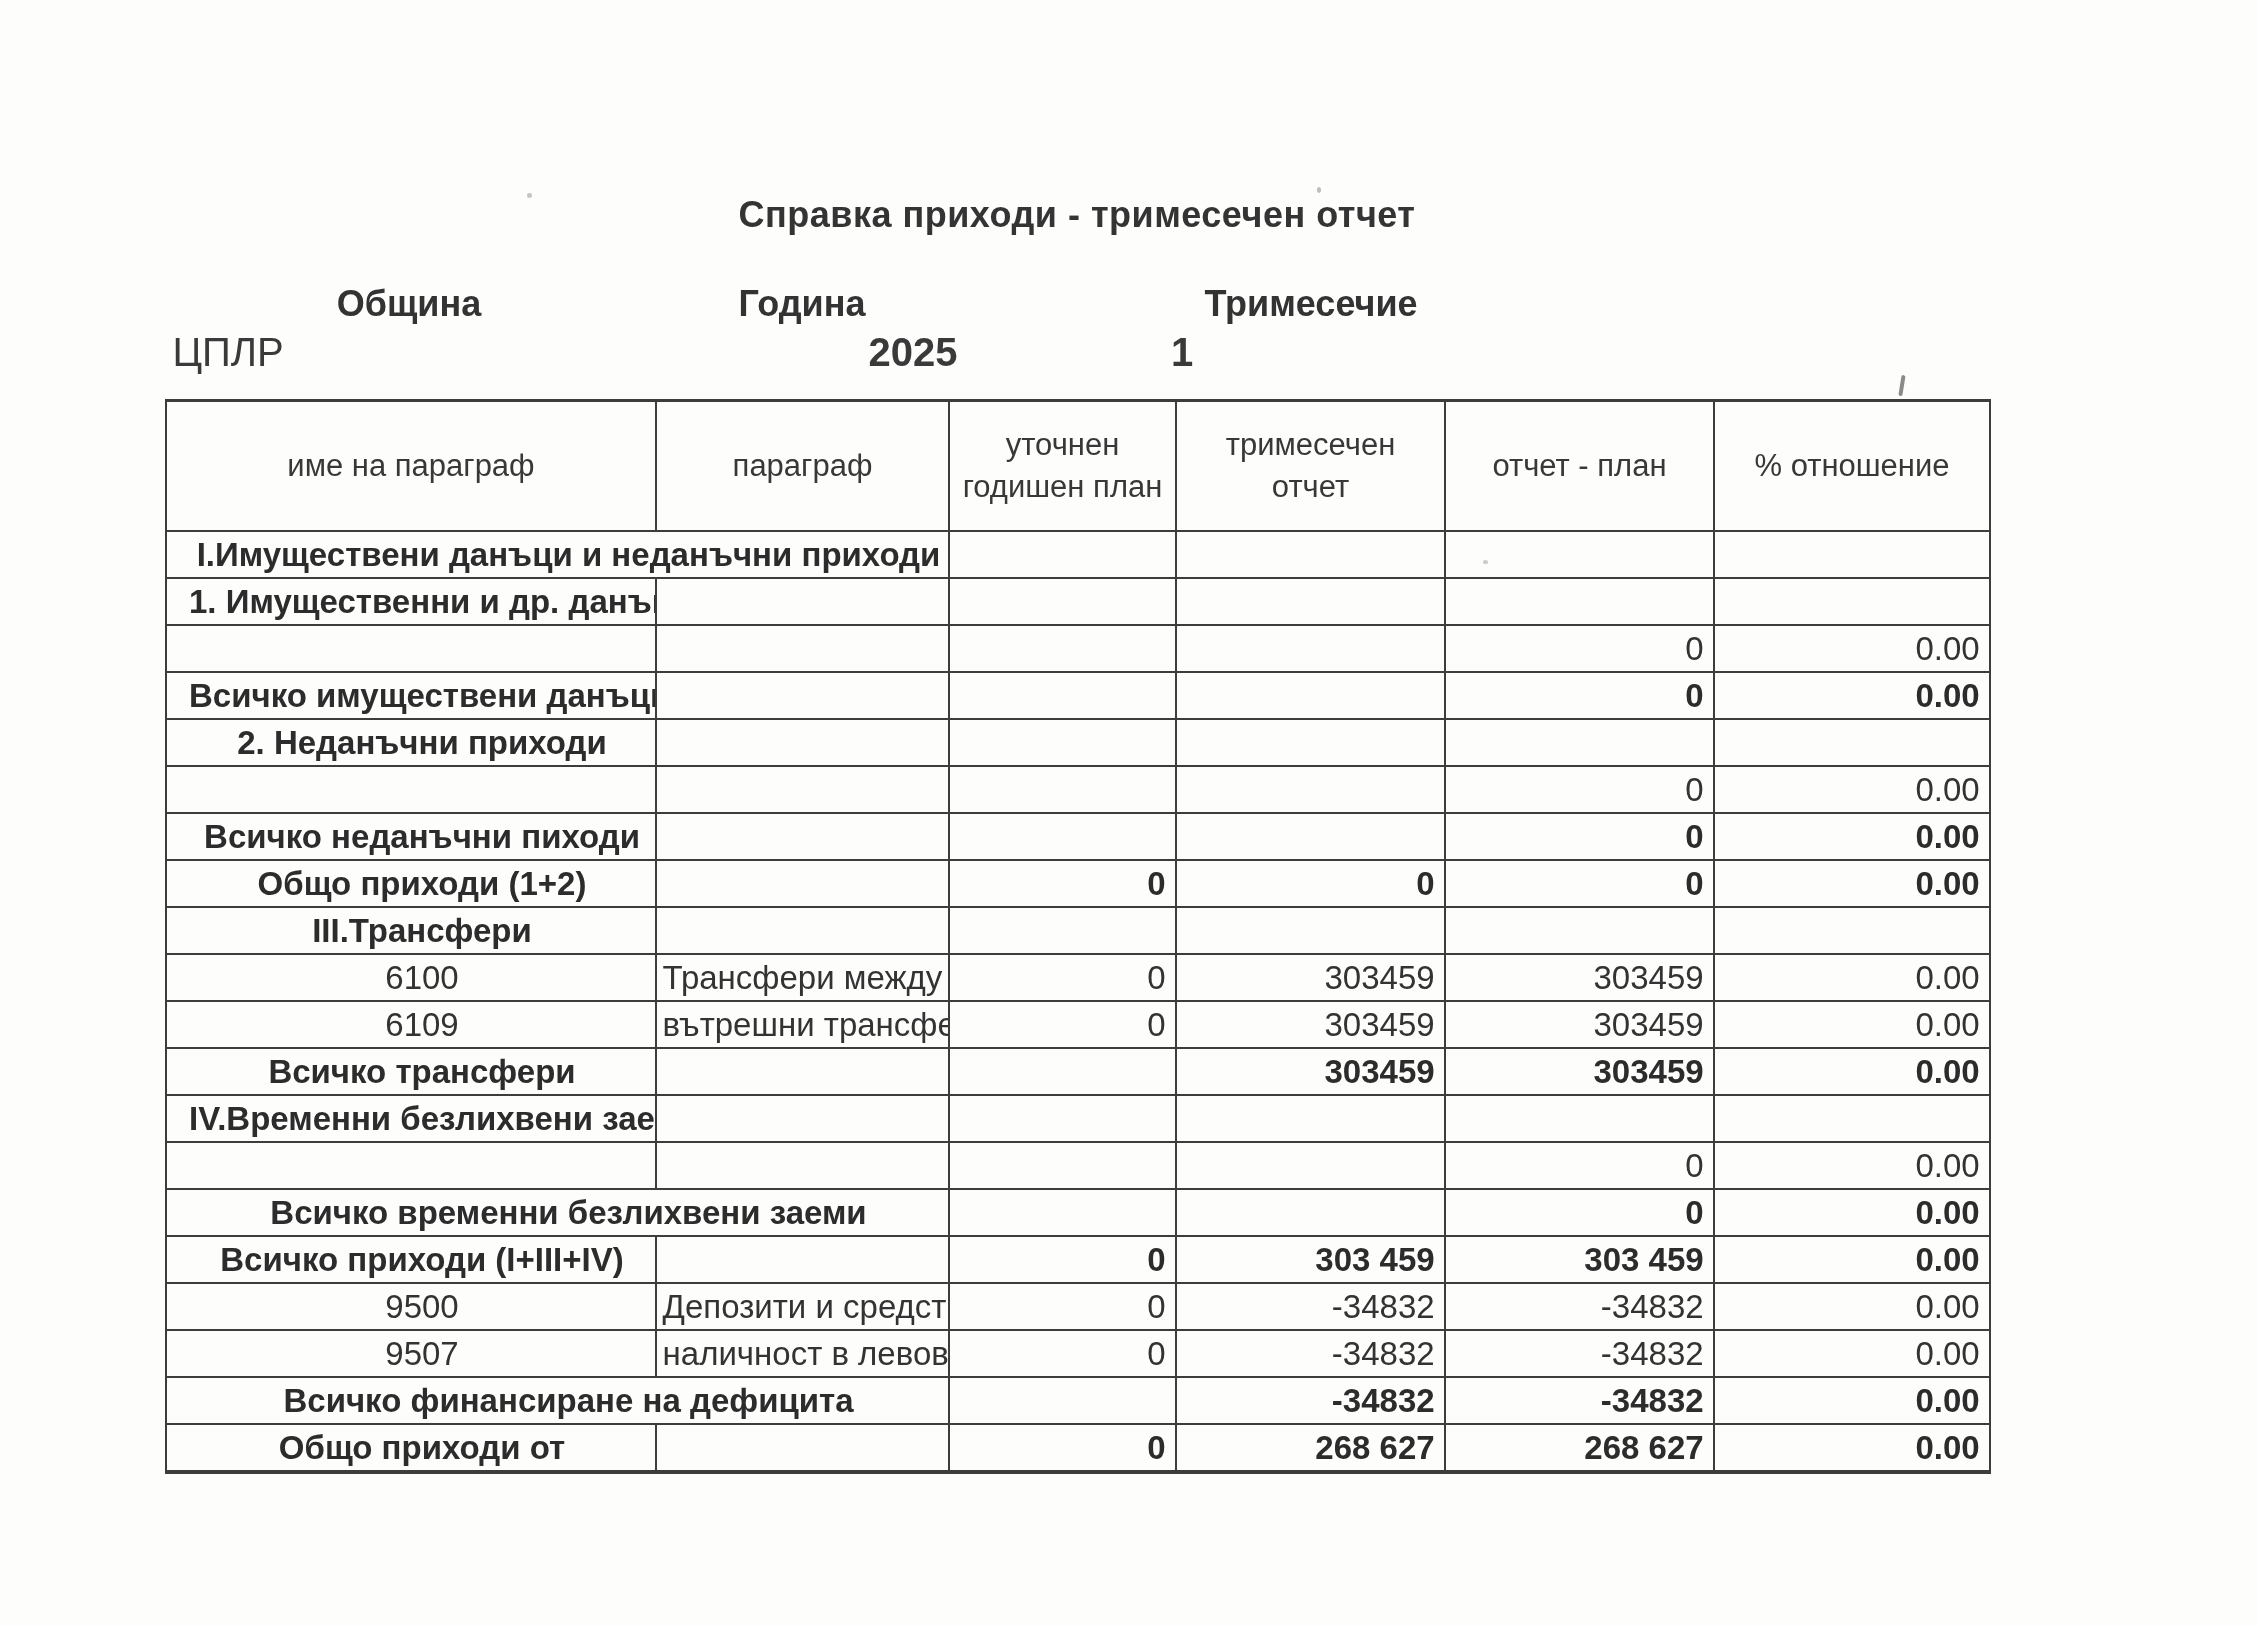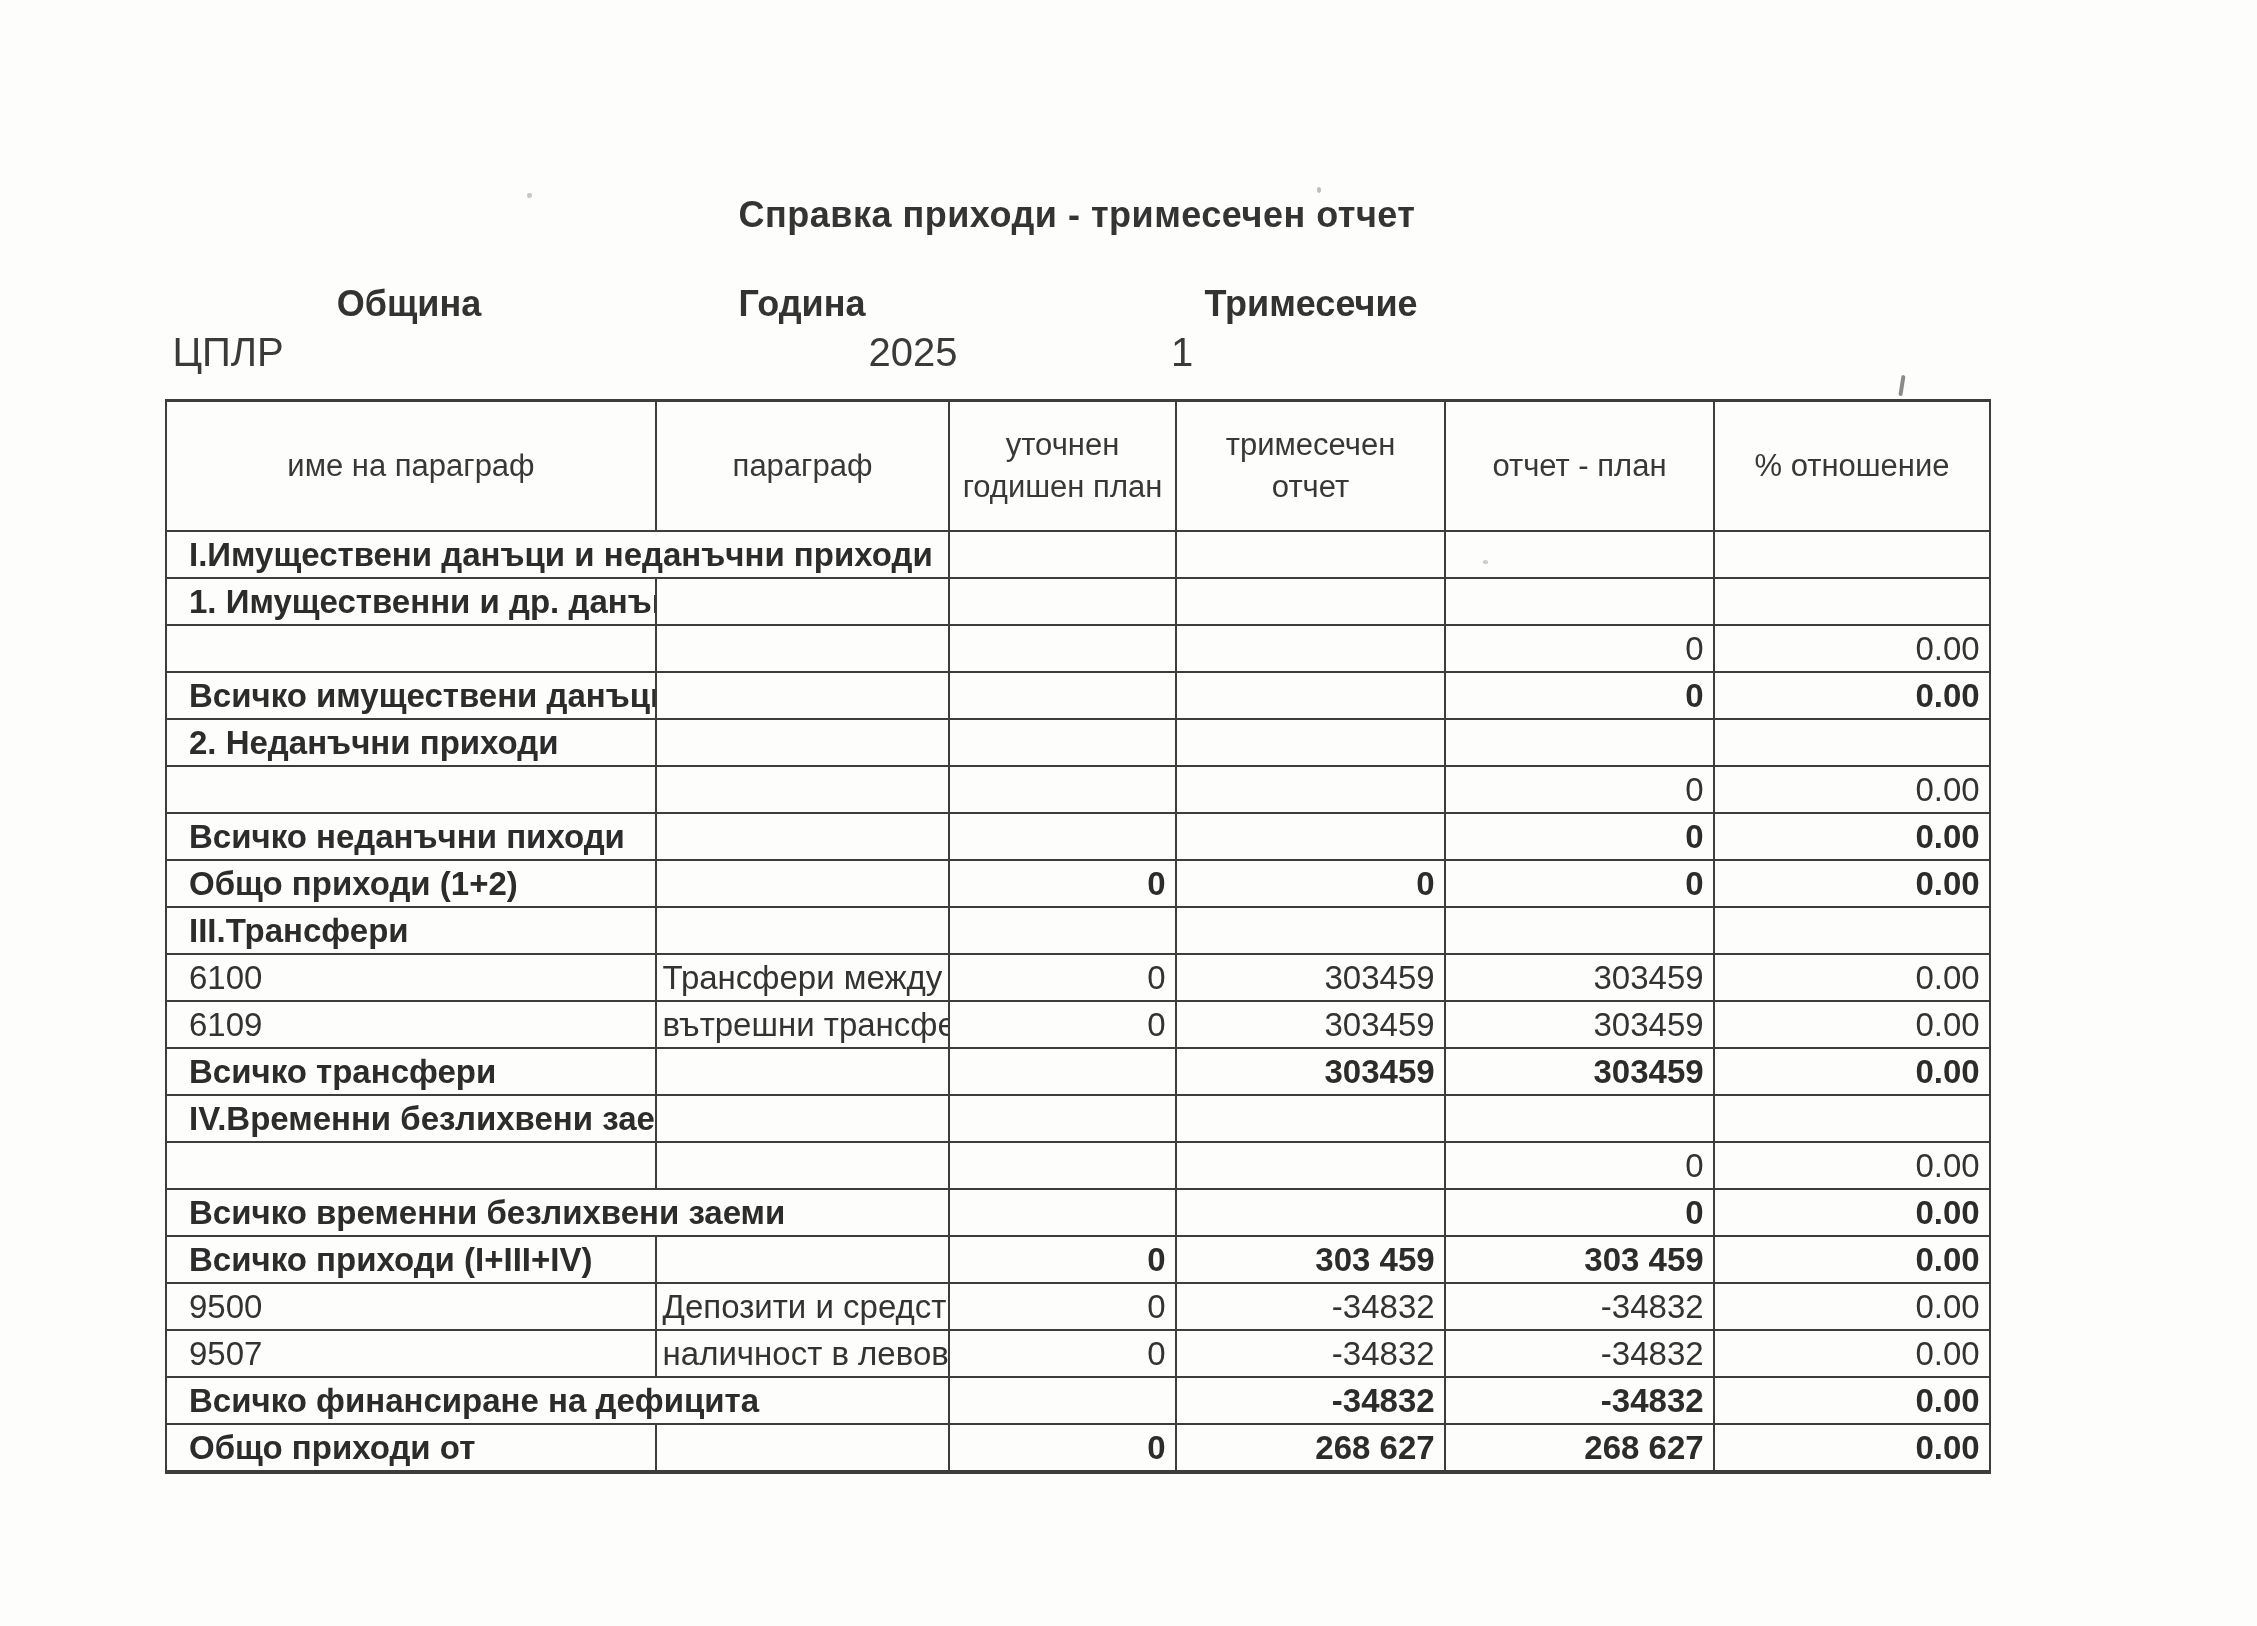--- a/index.html
+++ b/index.html
@@ -10,33 +10,33 @@
   .content{position:absolute;left:165px;top:0;width:1824px;height:1626px;}
   .title{
     position:absolute;top:194px;left:0;width:100%;text-align:center;
     font-size:36px;font-weight:bold;margin:0;color:#343434;letter-spacing:0.5px;
   }
   .meta-label{
     position:absolute;top:283px;transform:translateX(-50%);
     font-weight:bold;font-size:36px;white-space:nowrap;color:#333;
   }
   .meta-value{position:absolute;top:330px;font-size:40px;white-space:nowrap;color:#3a3a3a;}
-  .meta-value.centered{transform:translateX(-50%);}
+  .meta-value.centered{transform:translateX(-50%);font-weight:bold;}
   table.report{
     position:absolute;top:365px;left:0;width:1824px;
     border-collapse:collapse;table-layout:fixed;color:#333;margin-top:34px;
   }
   .report th,.report td{border:2.8px solid #3d3d3d;overflow:hidden;}
   .report th{
     font-weight:normal;font-size:31px;text-align:center;vertical-align:middle;
     height:128px;line-height:1.35;padding:0 7.5px;border-top-width:3.7px;color:#383838;
   }
   .report td{height:45px;font-size:33px;padding:0;white-space:nowrap;vertical-align:middle;}
   .report tr:last-child td{border-bottom-width:4.7px;}
-  td.c-name{padding-left:22px;text-align:left;}
+  td.c-name{padding-left:22px;text-align:center;}
   td.c-par{padding-left:5.6px;text-align:left;}
   td.c-num{text-align:right;padding-right:9.4px;}
   tr.bold td{font-weight:bold;color:#2c2c2c;}
   .artifact-tick{position:absolute;left:1900px;top:375px;width:3.7px;height:20.6px;background:#8a8a8a;transform:rotate(9deg);border-radius:1.9px;}
   .speck{position:absolute;border-radius:50%;}
   .speck.s1{left:527px;top:193px;width:4.7px;height:4.7px;background:#c6c6c6;}
   .speck.s2{left:1317px;top:187px;width:3.7px;height:5.6px;background:#bdbdbd;}
   .speck.s3{left:1483px;top:560px;width:4.7px;height:3.7px;background:#cccccc;}
 </style>
 </head>

